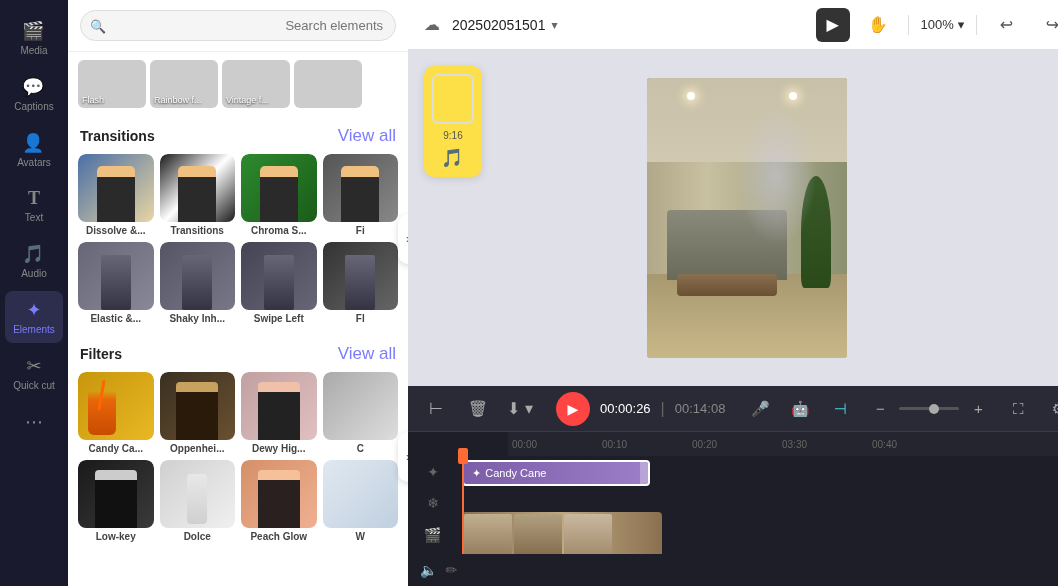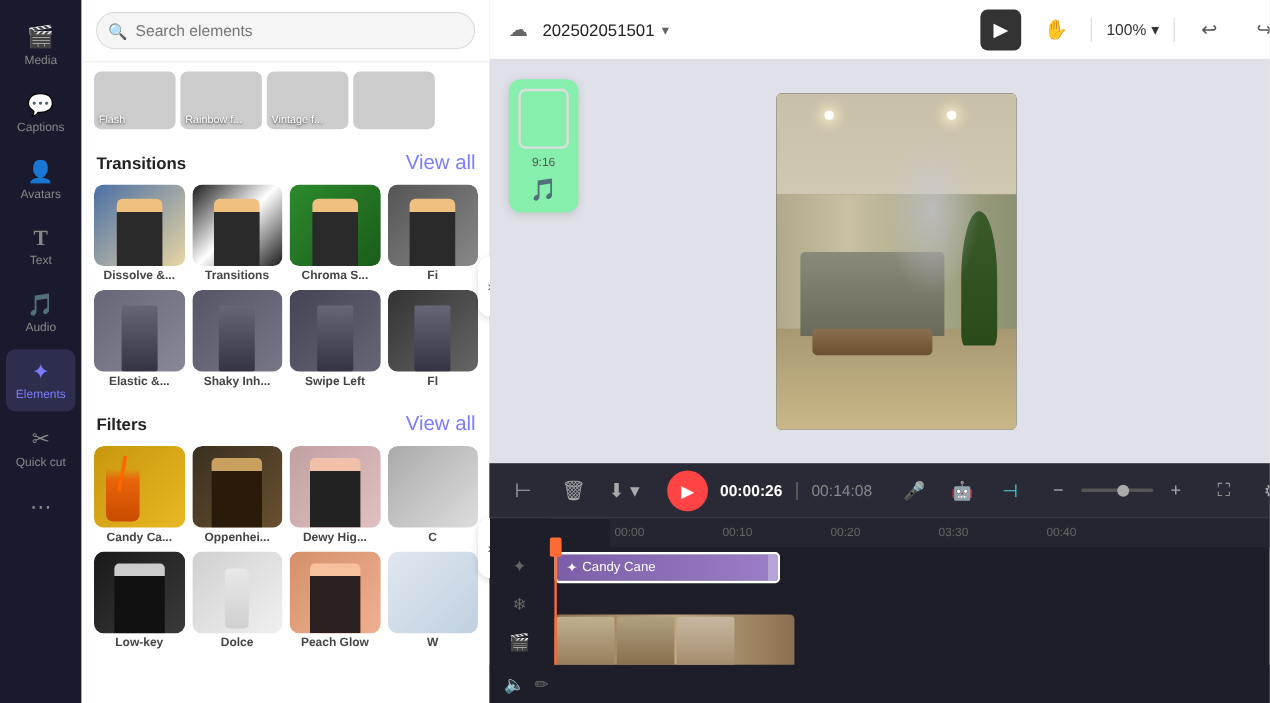--- a/index.html
+++ b/index.html
@@ -50,20 +50,21 @@
     }
     .search-bar input {
       width: 100%;
       padding: 7px 12px 7px 32px;
       border-radius: 20px;
       border: 1px solid #ddd;
       background: #f5f5f5;
       font-size: 13px;
       outline: none;
       color: #333;
+      text-align: right;
     }
     .search-wrapper {
       position: relative;
     }
     .search-wrapper .search-icon-inner {
       position: absolute;
       left: 10px;
       top: 50%;
       transform: translateY(-50%);
       color: #888;
@@ -280,21 +281,21 @@
       justify-content: center;
       background: #e0e0e8;
       position: relative;
     }
 
     
     .aspect-panel {
       position: absolute;
       left: 16px;
       top: 16px;
-      background: #86efac;
+      background: #fde047;
       border-radius: 10px;
       padding: 8px;
       display: flex;
       flex-direction: column;
       align-items: center;
       gap: 6px;
       box-shadow: 0 2px 8px rgba(0,0,0,0.12);
     }
     .aspect-box {
       width: 42px;
@@ -368,21 +369,21 @@
       cursor: pointer;
       display: flex;
       align-items: center;
       justify-content: center;
       color: #fff;
       font-size: 14px;
     }
     .time-display {
       color: #fff;
       font-size: 13px;
-      font-weight: 700;
+      font-weight: 400;
     }
     .time-divider { color: #666; }
     .time-total { color: #888; font-size: 13px; }
     .tl-spacer { flex: 1; }
     .tl-icon-btn {
       width: 30px;
       height: 30px;
       border-radius: 6px;
       border: none;
       background: transparent;

